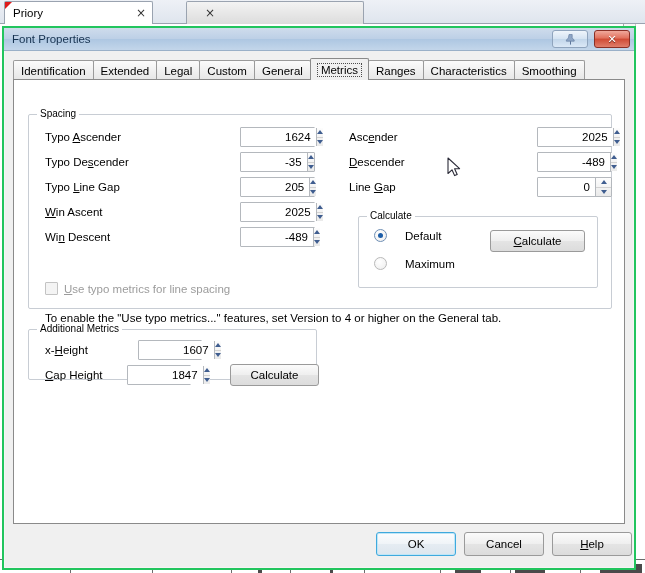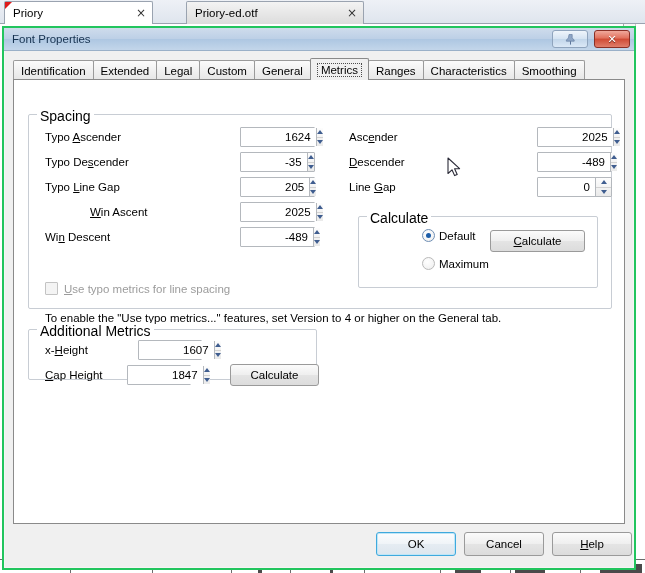--- a/index.html
+++ b/index.html
@@ -133,21 +133,21 @@
 
   
   .group {
     position: absolute;
     border: 1px solid #c8cdd4;
     border-radius: 2px;
   }
   .group > .glegend {
     position: absolute; top: -7px; left: 8px;
     background: #ffffff; padding: 0 3px;
-    font-size: 14px; color: #000;
+    font-size: 10px; color: #000;
   }
   .group.inset > .glegend { background: #ffffff; }
 
   .row-label {
     position: absolute; font-size: 11.5px; color: #000; white-space: nowrap;
   }
   .row-label.disabled { color: #9c9c9c; }
   .u { text-decoration: underline; }
 
   
@@ -185,21 +185,21 @@
   }
 
   
   .chk { position: absolute; display: flex; align-items: center; gap: 6px; }
   .chk .box {
     width: 13px; height: 13px;
     border: 1px solid #c3c3c3; background: #f4f4f4; border-radius: 1px;
   }
 
   
-  .radio { position: absolute; display: flex; align-items: center; gap: 4px; margin-left: 48px; }
+  .radio { position: absolute; display: flex; align-items: center; gap: 18px; }
   .radio .dot {
     width: 13px; height: 13px; border-radius: 50%;
     border: 1px solid #b9b9b9;
     background: radial-gradient(circle at 40% 35%, #ffffff 0%, #f2f2f2 70%, #e2e2e2 100%);
     position: relative;
   }
   .radio.on .dot { border-color: #6f8fb5; }
   .radio.on .dot::after {
     content: ""; position: absolute; left: 3px; top: 3px;
     width: 5px; height: 5px; border-radius: 50%; background: #1c5da8;
@@ -237,21 +237,20 @@
   <div class="bg-grid"></div>
   <div class="bg-grid-inner"></div>
 
   <div class="tabstrip">
     <div class="doc-tab active" style="left:4px; width:149px;">
       <span class="tab-marker"></span>
       <span class="tab-label">Priory</span>
       <span class="tab-close">×</span>
     </div>
     <div class="doc-tab inactive" style="left:186px; width:178px;">
-      <span class="tab-label">Priory-ed.otf</span>
       <span class="tab-close">×</span>
     </div>
   </div>
 
   <div class="bottom-grid">
     <div class="vl" style="left:70px;"></div>
     <div class="vl" style="left:152px;"></div>
     <div class="vl" style="left:231px;"></div>
     <div class="vl" style="left:290px;"></div>
     <div class="vl" style="left:364px;"></div>
@@ -322,21 +321,21 @@
 
       <div class="row-label" style="left:16px; top:16px;">
         <span>Typo </span><span class="u">A</span><span>scender</span>
       </div>
       <div class="row-label" style="left:16px; top:41px;">
         <span>Typo De</span><span class="u">s</span><span>cender</span>
       </div>
       <div class="row-label" style="left:16px; top:66px;">
         <span>Typo </span><span class="u">L</span><span>ine Gap</span>
       </div>
-      <div class="row-label" style="left:16px; top:91px;margin-left:45px;">
+      <div class="row-label" style="left:16px; top:91px;">
         <span></span><span class="u">W</span><span>in Ascent</span>
       </div>
       <div class="row-label" style="left:16px; top:116px;">
         <span>Wi</span><span class="u">n</span><span> Descent</span>
       </div>
 
       <div class="spin" style="left:211px; top:12px; width:75px;">
         <div class="sval">1624</div>
         <div class="sbtns">
           <div class="sbtn">

